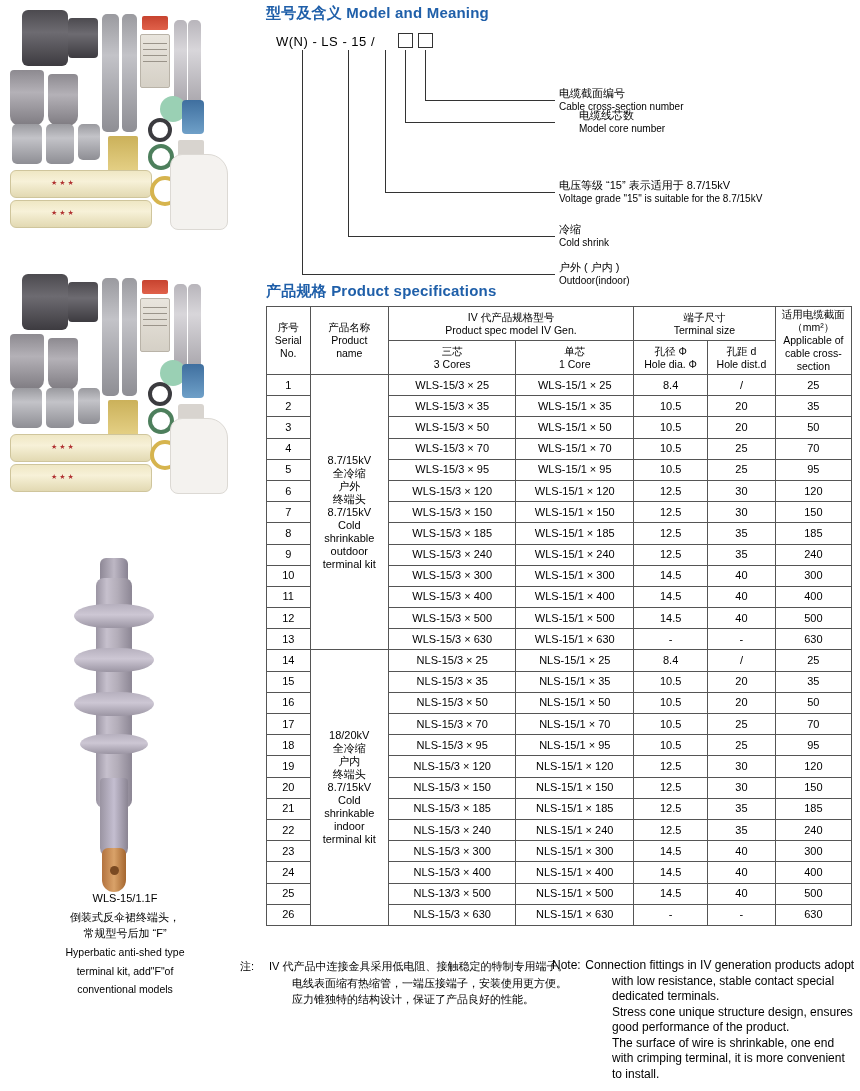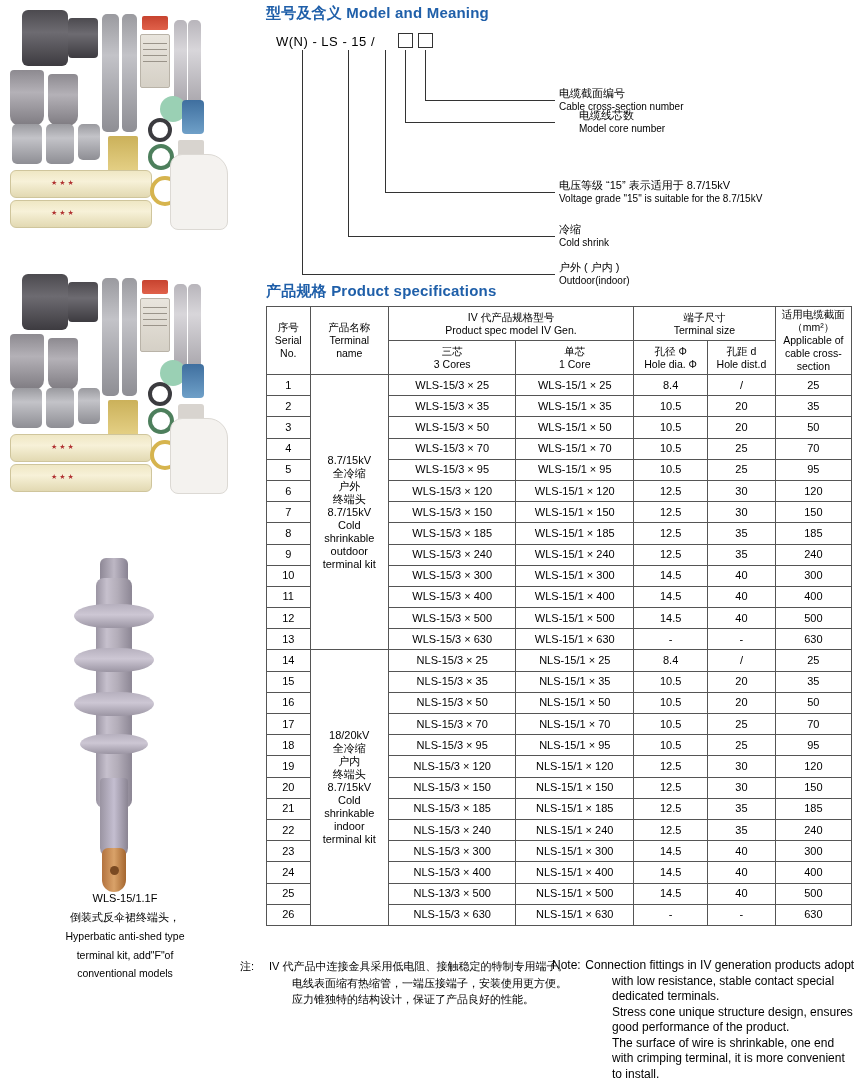--- a/index.html
+++ b/index.html
@@ -303,20 +303,21 @@
     <div class="shed" style="left:14px; top:144px; width:80px; height:24px;"></div>
     <div class="shed" style="left:20px; top:186px; width:68px; height:20px;"></div>
     <div class="ins-low"></div>
     <div class="lug"></div>
     <div class="lug-hole"></div>
   </div>
 
   <div class="fig-caption">
     <div class="model">WLS-15/1.1F</div>
     <div class="cn">倒装式反伞裙终端头，</div>
+    <div class="cn">常规型号后加 “F”</div>
     <div class="en">Hyperbatic anti-shed type</div>
     <div class="en">terminal kit, add"F"of</div>
     <div class="en">conventional models</div>
   </div>
 </div>
 
 <div class="right-col">
 
   <div class="sec-title sec-title-1">型号及含义 Model and Meaning</div>
 
@@ -367,21 +368,21 @@
   <table class="spec">
     <thead>
       <tr>
         <th class="col-sn" rowspan="2">
           <div>序号</div>
           <div>Serial</div>
           <div>No.</div>
         </th>
         <th class="col-pn" rowspan="2">
           <div>产品名称</div>
-          <div>Terminal</div>
+          <div>Product</div>
           <div>name</div>
         </th>
         <th colspan="2">
           <div>IV 代产品规格型号</div>
           <div>Product spec model IV Gen.</div>
         </th>
         <th colspan="2">
           <div>端子尺寸</div>
           <div>Terminal size</div>
         </th>

